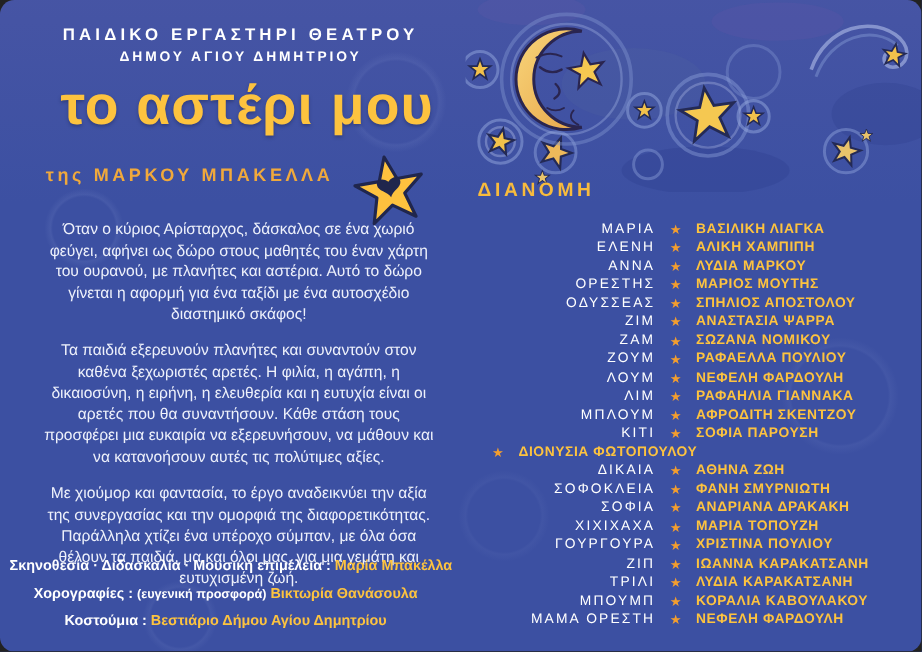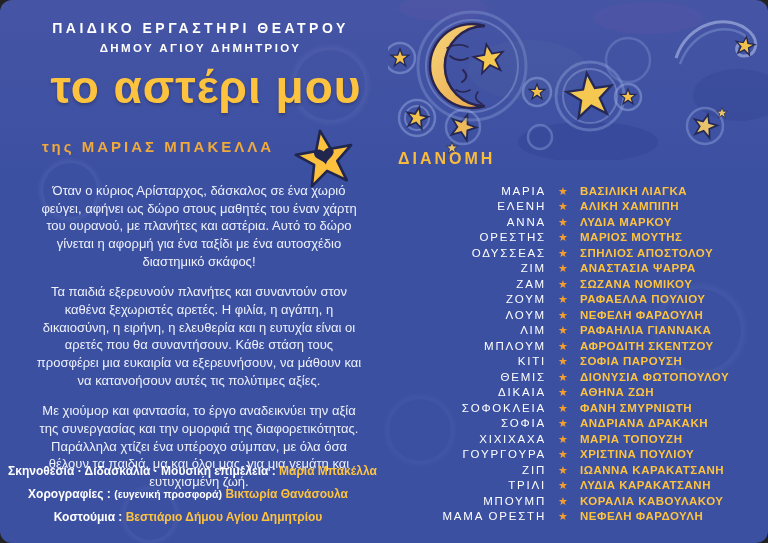--- a/index.html
+++ b/index.html
@@ -123,21 +123,21 @@
       <use href="#star" transform="translate(17,-7) scale(1.5) rotate(-10)" fill="#f5c851" stroke="#2a2550" stroke-width="1.2"></use>
     </g>
   </svg>
 
   <div class="brand">
     <div class="brand-line1">ΠΑΙΔΙΚΟ ΕΡΓΑΣΤΗΡΙ ΘΕΑΤΡΟΥ</div>
     <div class="brand-line2">ΔΗΜΟΥ ΑΓΙΟΥ ΔΗΜΗΤΡΙΟΥ</div>
   </div>
 
   <div class="show-title">το αστέρι μου</div>
-  <div class="byline">της ΜΑΡΙΑΣ ΜΠΑΚΕΛΛΑ</div>
+  <div class="byline">της ΜΑΡΚΟΥ ΜΠΑΚΕΛΛΑ</div>
 
   <svg class="mascot" viewBox="-30 -30 60 60" aria-hidden="true">
     <path d="M0,-26 L6.8,-8.3 L25.5,-8.3 L10.7,3.6 L16.1,22.4 L0,11 L-16.1,22.4 L-10.7,3.6 L-25.5,-8.3 L-6.8,-8.3 Z" fill="#fdc13e" stroke="#20264d" stroke-width="2.4" stroke-linejoin="round"></path>
     <path d="M0,5 C-2,0 -9,-1 -9,-6 C-9,-10 -4,-11 0,-7 C4,-11 9,-10 9,-6 C9,-1 2,0 0,5 Z" fill="#20264d"></path>
   </svg>
 
   <div class="synopsis">
     <p>Όταν ο κύριος Αρίσταρχος, δάσκαλος σε ένα χωριό φεύγει, αφήνει ως δώρο στους μαθητές του έναν χάρτη του ουρανού, με πλανήτες και αστέρια. Αυτό το δώρο γίνεται η αφορμή για ένα ταξίδι με ένα αυτοσχέδιο διαστημικό σκάφος!</p>
     <p>Τα παιδιά εξερευνούν πλανήτες και συναντούν στον καθένα ξεχωριστές αρετές. Η φιλία, η αγάπη, η δικαιοσύνη, η ειρήνη, η ελευθερία και η ευτυχία είναι οι αρετές που θα συναντήσουν. Κάθε στάση τους προσφέρει μια ευκαιρία να εξερευνήσουν, να μάθουν και να κατανοήσουν αυτές τις πολύτιμες αξίες.</p>
     <p>Με χιούμορ και φαντασία, το έργο αναδεικνύει την αξία της συνεργασίας και την ομορφιά της διαφορετικότητας. Παράλληλα χτίζει ένα υπέροχο σύμπαν, με όλα όσα θέλουν τα παιδιά, μα και όλοι μας, για μια γεμάτη και ευτυχισμένη ζωή.</p>
@@ -218,21 +218,20 @@
     <span class="cast-role">ΜΠΛΟΥΜ</span>
     <span class="star-bullet">★</span>
     <span class="cast-actor">ΑΦΡΟΔΙΤΗ ΣΚΕΝΤΖΟΥ</span>
   </div>
         <div class="cast-row">
     <span class="cast-role">ΚΙΤΙ</span>
     <span class="star-bullet">★</span>
     <span class="cast-actor">ΣΟΦΙΑ ΠΑΡΟΥΣΗ</span>
   </div>
         <div class="cast-row">
-    <span class="cast-role">ΘΕΜΙΣ</span>
     <span class="star-bullet">★</span>
     <span class="cast-actor">ΔΙΟΝΥΣΙΑ ΦΩΤΟΠΟΥΛΟΥ</span>
   </div>
         <div class="cast-row">
     <span class="cast-role">ΔΙΚΑΙΑ</span>
     <span class="star-bullet">★</span>
     <span class="cast-actor">ΑΘΗΝΑ ΖΩΗ</span>
   </div>
         <div class="cast-row">
     <span class="cast-role">ΣΟΦΟΚΛΕΙΑ</span>

